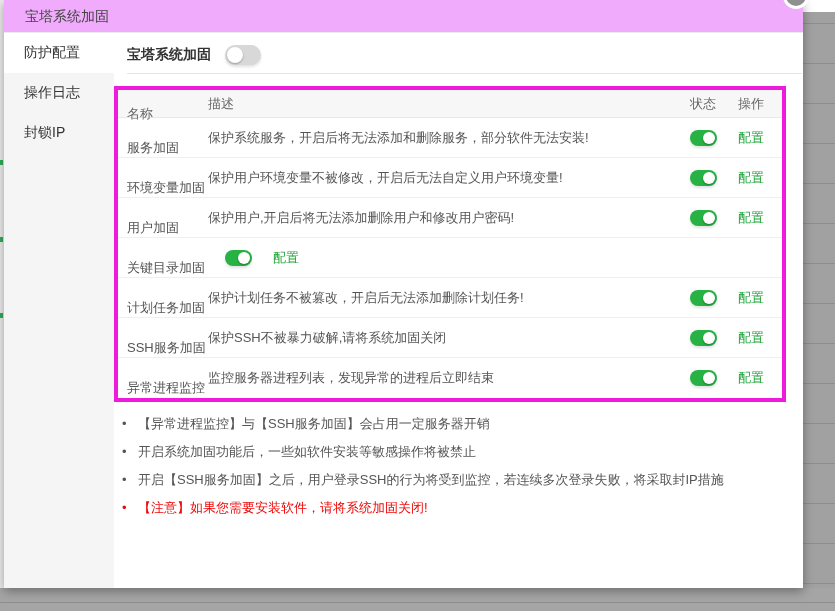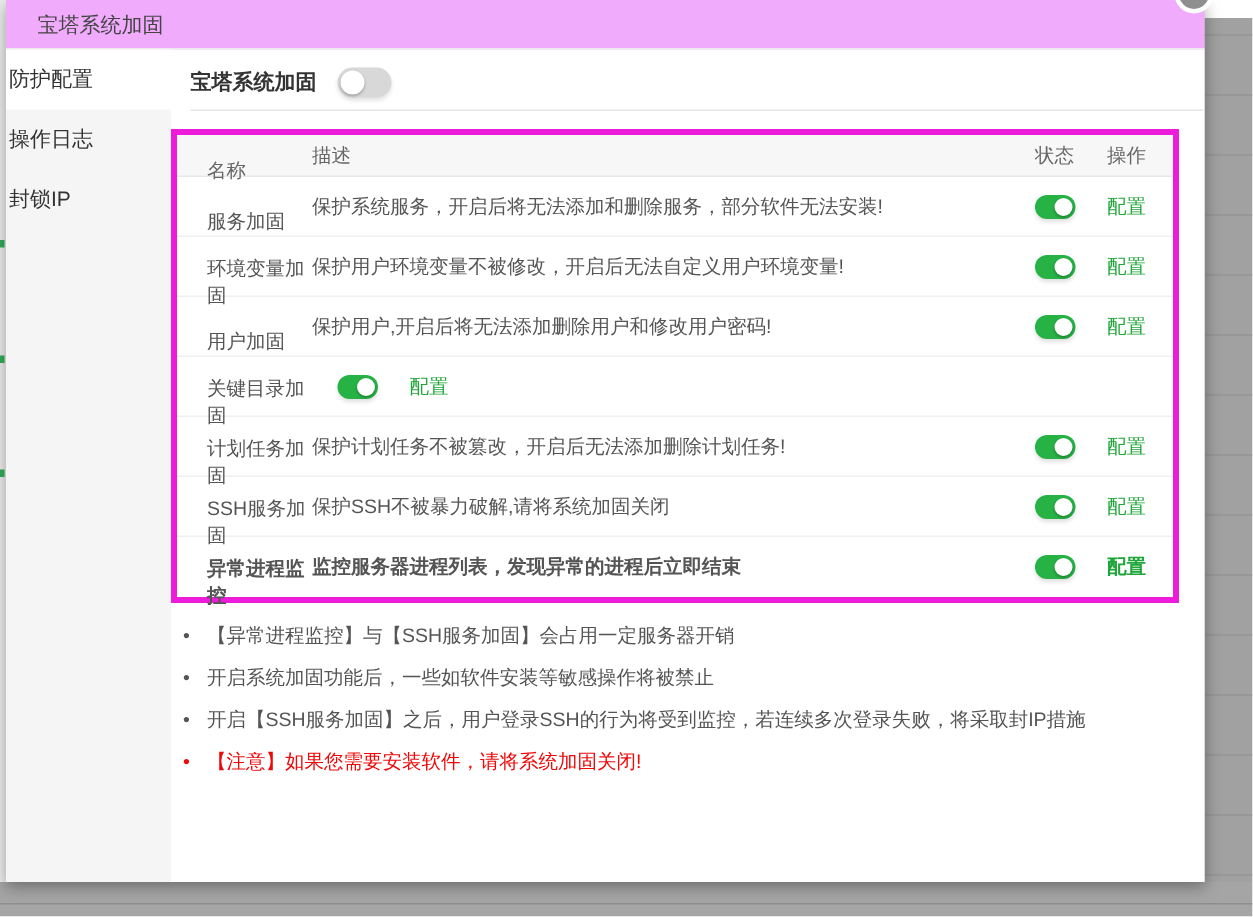--- a/index.html
+++ b/index.html
@@ -22,21 +22,21 @@
   
   .modal{position:absolute;left:4px;top:0;width:799px;height:588px;background:#f0abfc;
     box-shadow:0 3px 10px rgba(0,0,0,.35);}
   .modal-header{position:relative;height:33px;border-bottom:1px solid #ebebeb;}
   .modal-title{position:absolute;left:21px;top:8px;font-size:14px;color:#444;}
   .close-btn{position:absolute;top:-17px;right:-6px;width:26px;height:26px;border-radius:50%;
     background:#8f8f8f;border:3px solid #fff;cursor:pointer;}
 
   
   .sidebar{position:absolute;left:0;top:33px;width:110px;height:555px;background:#f5f5f5;}
-  .side-item{height:40px;display:flex;align-items:center;padding-left:2px;font-size:14px;color:#333;cursor:pointer;}
+  .side-item{height:40px;display:flex;align-items:center;padding-left:20px;font-size:14px;color:#333;cursor:pointer;}
   .side-item.active{background:#fff;}
 
   
   .content{position:absolute;left:110px;top:33px;width:689px;height:555px;background:#fff;}
   .toggle-row{position:absolute;left:13px;top:12px;display:flex;align-items:center;}
   .toggle-label{font-size:14px;font-weight:bold;color:#333;margin-right:14px;}
   .switch{position:relative;display:inline-block;border-radius:999px;cursor:pointer;
     box-shadow:0 2px 3px rgba(0,0,0,.12);}
   .switch .knob{position:absolute;top:2px;background:#fff;border-radius:50%;
     box-shadow:0 1px 2px rgba(0,0,0,.3);}
@@ -48,22 +48,22 @@
   .switch.row-sw.on .knob{right:2px;}
   .divider{position:absolute;left:13px;top:40px;width:675px;height:1px;background:#e5e5e5;}
 
   
   .anno-box{position:absolute;left:0px;top:53px;width:672px;height:316px;
     border:4px solid var(--magenta);}
   .t-header{display:flex;align-items:center;height:28px;background:#f7f7f7;
     font-size:13px;color:#666;border-bottom:1px solid #e8e8e8;}
   .trow{display:flex;align-items:center;height:40px;font-size:13px;color:#555;
     border-bottom:1px solid #efefef;background:#fff;}
-  .trow:last-child{border-bottom:none;font-weight:bold;}
-  .c-name{width:90px;padding-left:20px;flex-shrink:0;margin-top:20px;}
+  .trow:last-child{border-bottom:none;}
+  .c-name{width:90px;padding-left:9px;flex-shrink:0;margin-top:20px;}
   .c-desc{flex:1;white-space:nowrap;overflow:hidden;}
   .c-status{width:60px;flex-shrink:0;display:flex;justify-content:center;align-items:center;}
   .c-action{width:49px;flex-shrink:0;text-align:right;padding-right:18px;}
   .cfg{color:var(--green);cursor:pointer;text-decoration:none;}
 
   
   .notes{position:absolute;left:8px;top:383px;width:660px;}
   .note{display:flex;font-size:13px;color:#555;margin-bottom:13px;line-height:15px;}
   .note .dot{width:16px;flex-shrink:0;text-align:left;font-size:13px;}
   .note.warning, .note.warning .dot{color:var(--red);}

